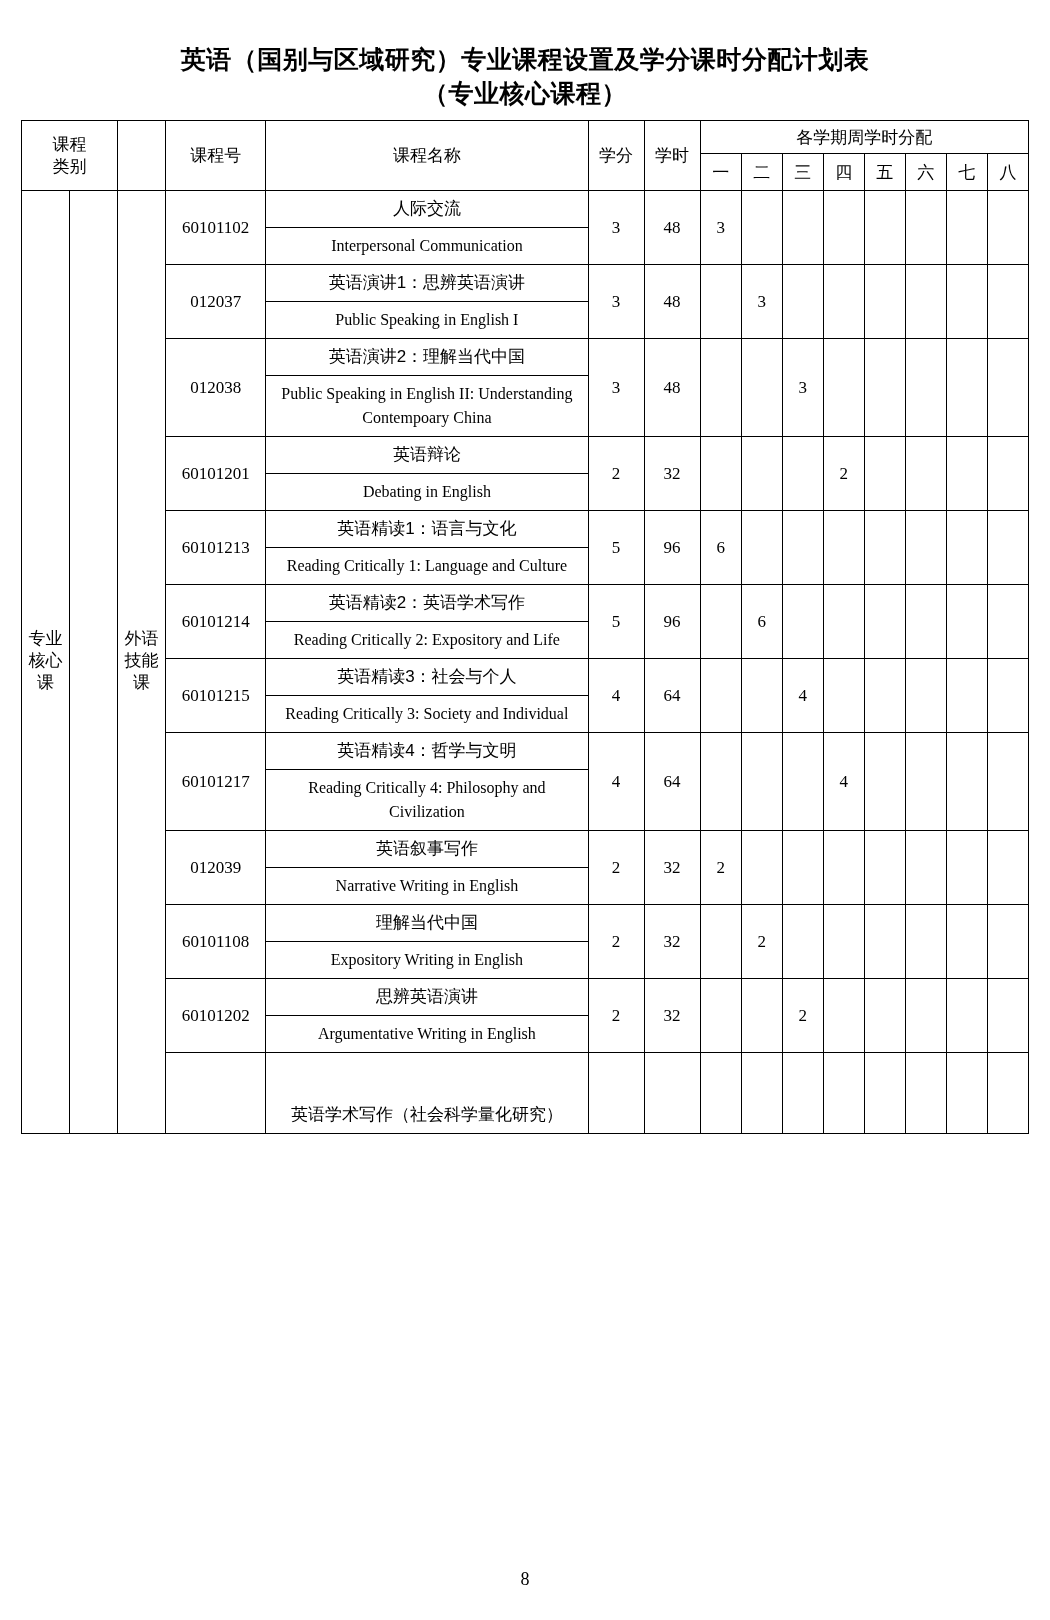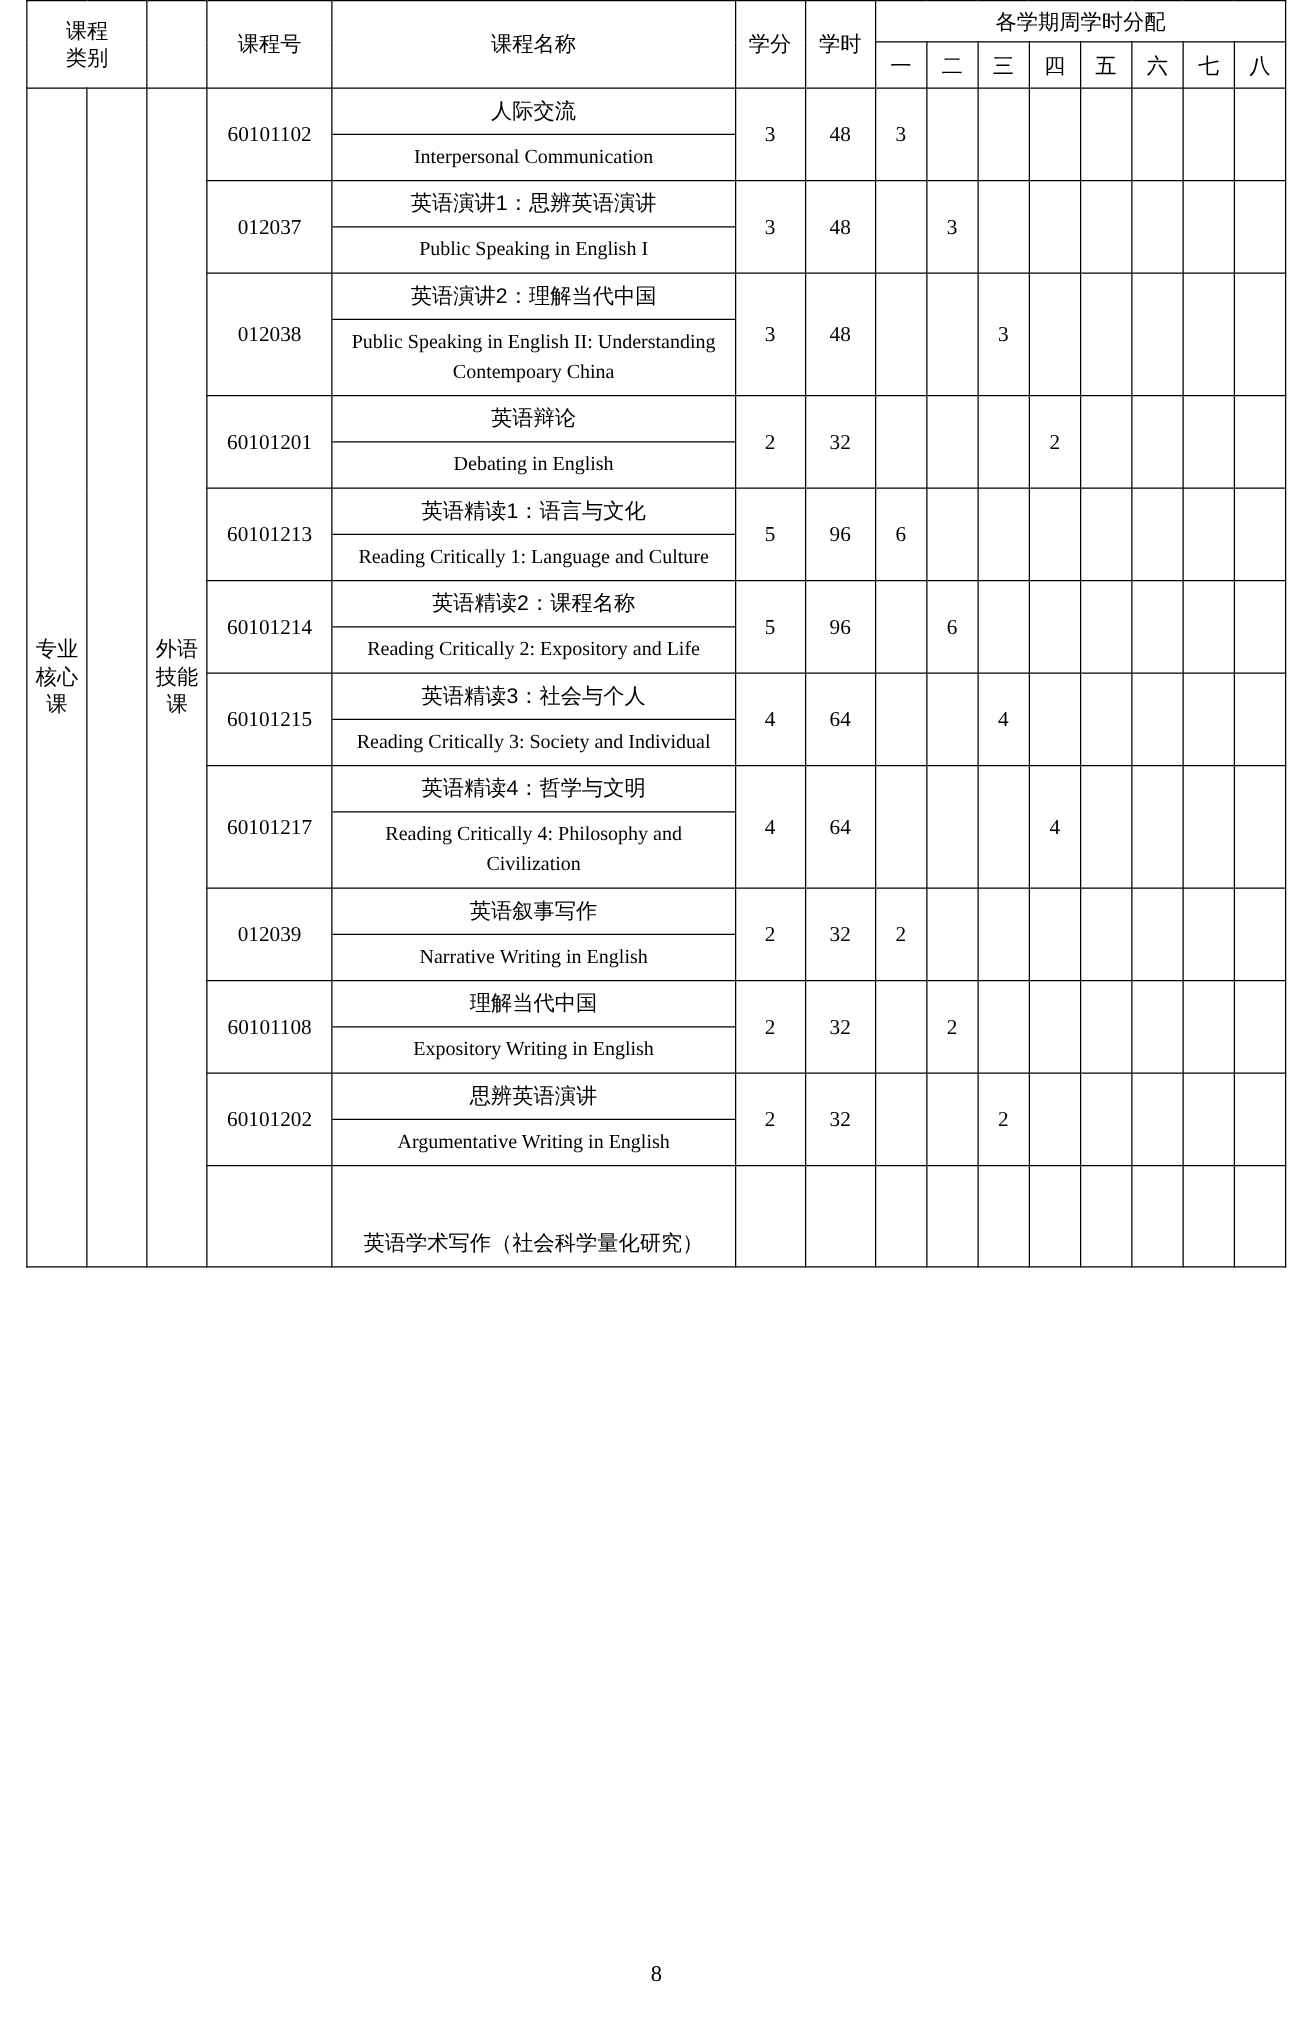--- a/index.html
+++ b/index.html
@@ -68,21 +68,21 @@
     font-family: Liberation Sans, sans-serif;
     font-size: 18px;
     height: 32px;
   }
   .hdr-term {
     font-family: "Liberation Sans", "DejaVu Sans", sans-serif;
     font-size: 18px;
     height: 36px;
   }
   .vert-cat {
-    font-family: Liberation Sans, sans-serif;
+    font-family: Liberation Mono, monospace;
     font-size: 18px;
     line-height: 22px;
     text-align: center;
   }
   td.name-cell {
     text-align: left;
     padding: 0;
     vertical-align: middle;
   }
   .name-cn {
@@ -119,20 +119,24 @@
     text-align: center;
     font-family: "Liberation Serif", "DejaVu Serif", serif;
     font-size: 18px;
   }
 </style>
 </head>
 <body>
 
 <div class="page">
 
+  <div class="title-block">
+    <div class="title-line">英语（国别与区域研究）专业课程设置及学分课时分配计划表</div>
+    <div class="title-line">（专业核心课程）</div>
+  </div>
 
   <div class="table-wrap">
     <table class="course">
       <colgroup>
         <col class="c-cat">
         <col class="c-cat2">
         <col class="c-sub">
         <col class="c-code">
         <col class="c-name">
         <col class="c-credit">
@@ -269,21 +273,21 @@
           <td class="num-cell"></td>
           <td class="num-cell"></td>
           <td class="num-cell"></td>
           <td class="num-cell"></td>
           <td class="num-cell"></td>
         </tr>
 
         <tr>
           <td class="code-cell">60101214</td>
           <td class="name-cell">
-            <div class="name-cn">英语精读2：课程名称</div>
+            <div class="name-cn">英语精读2：英语学术写作</div>
             <div class="name-en">Reading Critically 2: Expository and Life</div>
           </td>
           <td class="num-cell">5</td>
           <td class="num-cell">96</td>
           <td class="num-cell"></td>
           <td class="num-cell">6</td>
           <td class="num-cell"></td>
           <td class="num-cell"></td>
           <td class="num-cell"></td>
           <td class="num-cell"></td>

